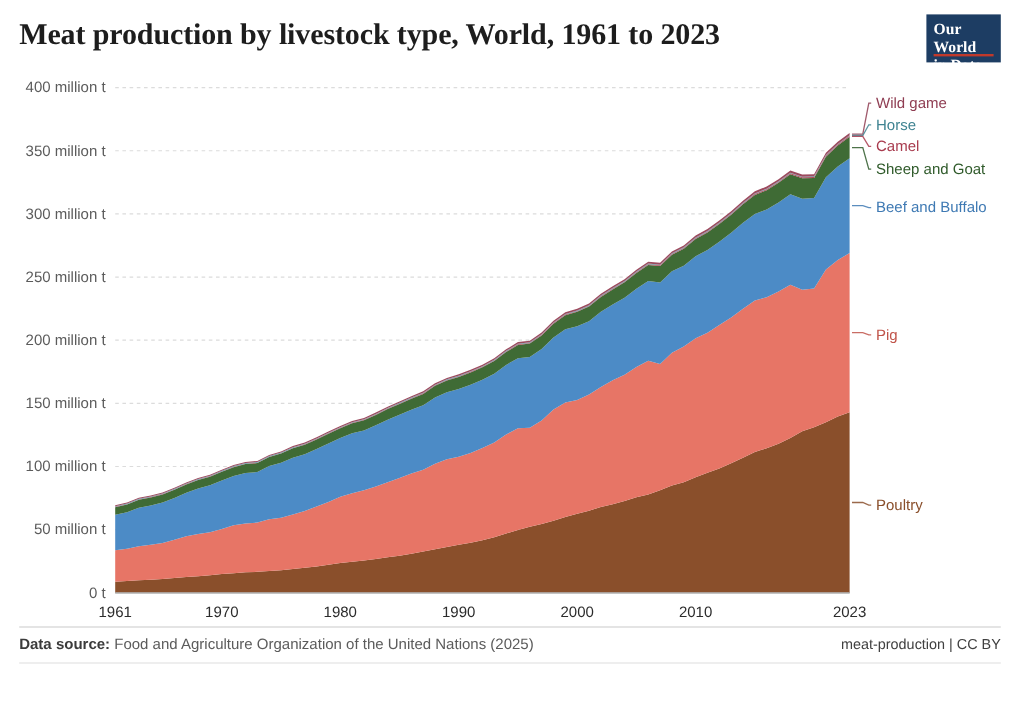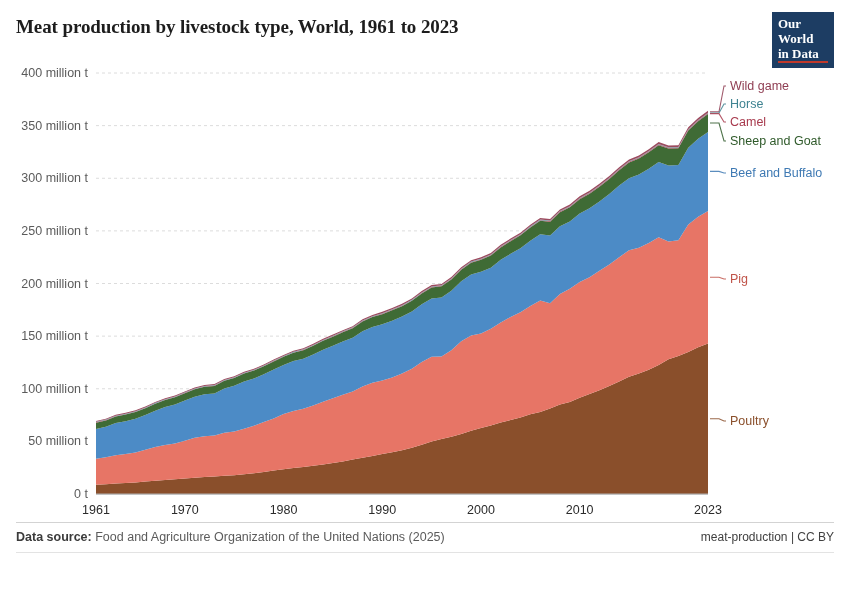--- a/index.html
+++ b/index.html
@@ -18,31 +18,31 @@
     position: relative;
     width: 850px;
     height: 600px;
     box-sizing: border-box;
   }
   .title {
     position: absolute;
     left: 16px;
     top: 16px;
     font-family: "Liberation Serif", serif;
-    font-size: 19px;
+    font-size: 25px;
     font-weight: 700;
     color: #1d1d1d;
     letter-spacing: -0.1px;
   }
   .owid-logo {
     position: absolute;
     right: 16px;
     top: 12px;
     width: 62px;
-    height: 56px;
+    height: 40px;
     background: #1d3d63;
     color: #ffffff;
     font-family: "Liberation Serif", serif;
     font-weight: 700;
     font-size: 13px;
     line-height: 15px;
     padding: 4px 2px 0 6px;
     box-sizing: border-box;
   }
   .owid-logo .ln2 { display: block; }

